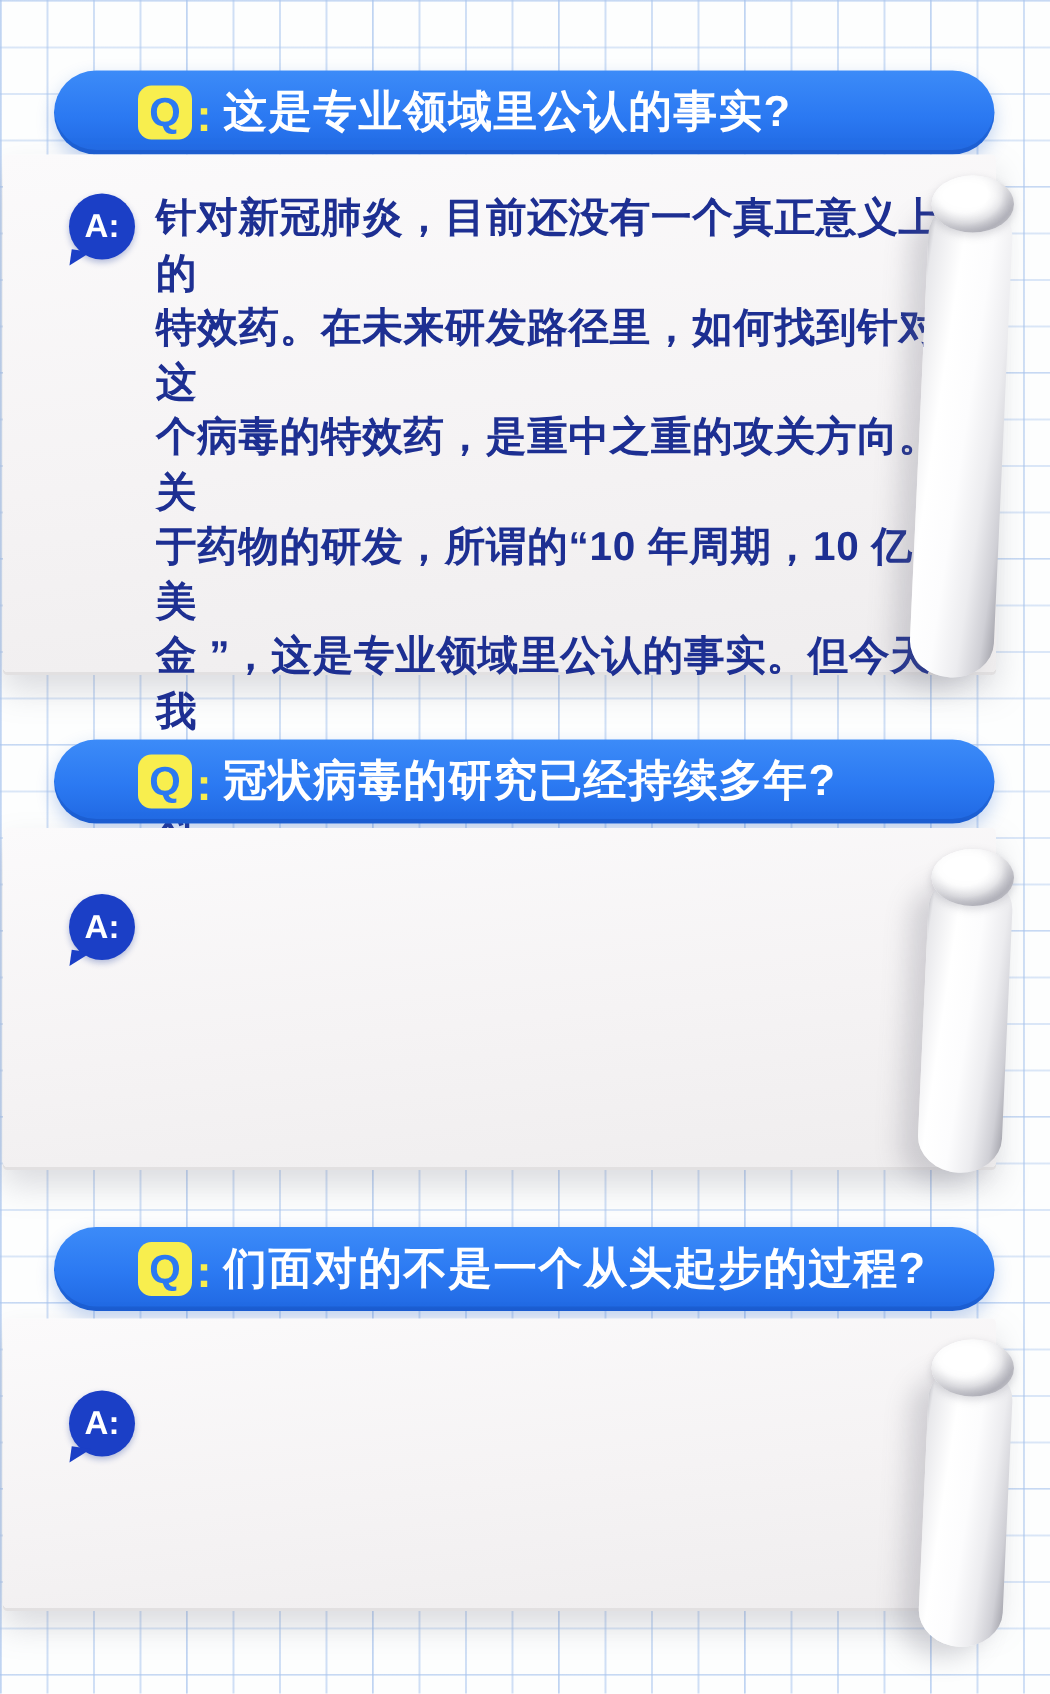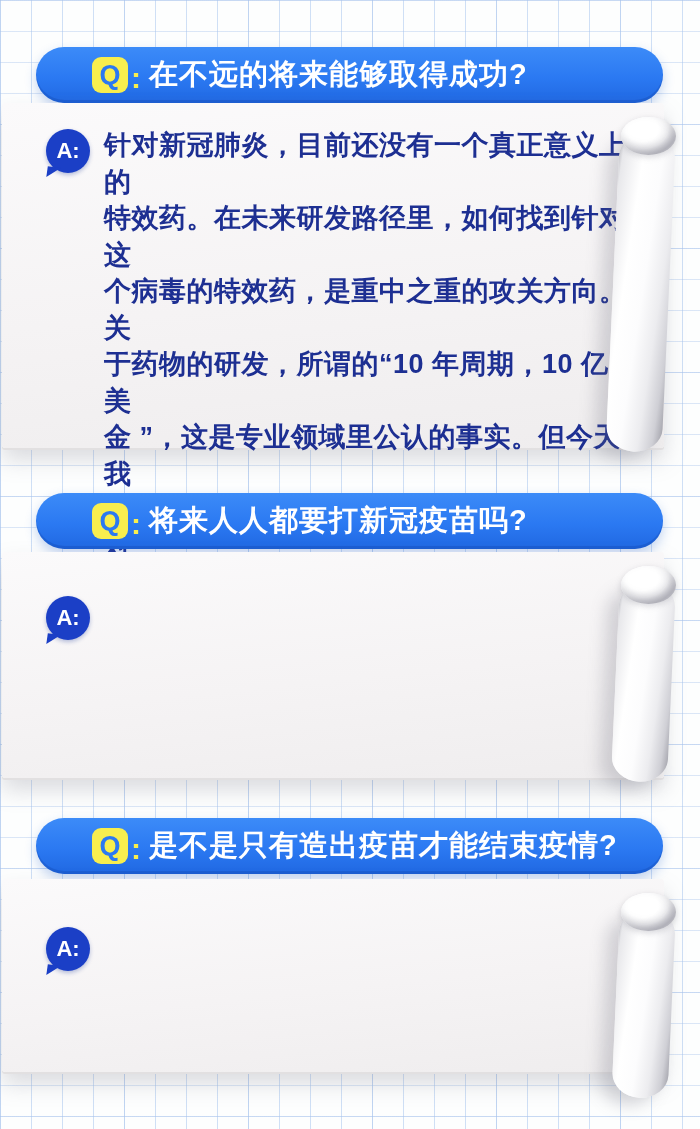--- a/index.html
+++ b/index.html
@@ -100,21 +100,21 @@
 </head>
 <body>
 
 <div id="stage">
 
   <div class="qbar q1">
     <span class="qbadge">
         <span>Q</span>
       </span>
     <span class="qcolon">:</span>
-    <span class="qtext">在不远的将来能够取得成功?</span>
+    <span class="qtext">这是专业领域里公认的事实?</span>
   </div>
   <div class="card c1">
     <div class="arow">
       <span class="abadge">
           <span>A:</span>
         </span>
       <div class="atext">针对新冠肺炎，目前还没有一个真正意义上的
 特效药。在未来研发路径里，如何找到针对这
 个病毒的特效药，是重中之重的攻关方向。关
 于药物的研发，所谓的“10 年周期，10 亿美
@@ -127,40 +127,40 @@
       <div class="curl-tube"></div>
       <div class="curl-cap"></div>
     </div>
   </div>
 
   <div class="qbar q2">
     <span class="qbadge">
         <span>Q</span>
       </span>
     <span class="qcolon">:</span>
-    <span class="qtext">将来人人都要打新冠疫苗吗?</span>
+    <span class="qtext">冠状病毒的研究已经持续多年?</span>
   </div>
   <div class="card c2">
     <div class="arow">
       <span class="abadge">
           <span>A:</span>
         </span>
     </div>
     <div class="curl">
       <div class="curl-tube"></div>
       <div class="curl-cap"></div>
     </div>
   </div>
 
   <div class="qbar q3">
     <span class="qbadge">
         <span>Q</span>
       </span>
     <span class="qcolon">:</span>
-    <span class="qtext">是不是只有造出疫苗才能结束疫情?</span>
+    <span class="qtext">们面对的不是一个从头起步的过程?</span>
   </div>
   <div class="card c3">
     <div class="arow">
       <span class="abadge">
           <span>A:</span>
         </span>
     </div>
     <div class="curl">
       <div class="curl-tube"></div>
       <div class="curl-cap"></div>

